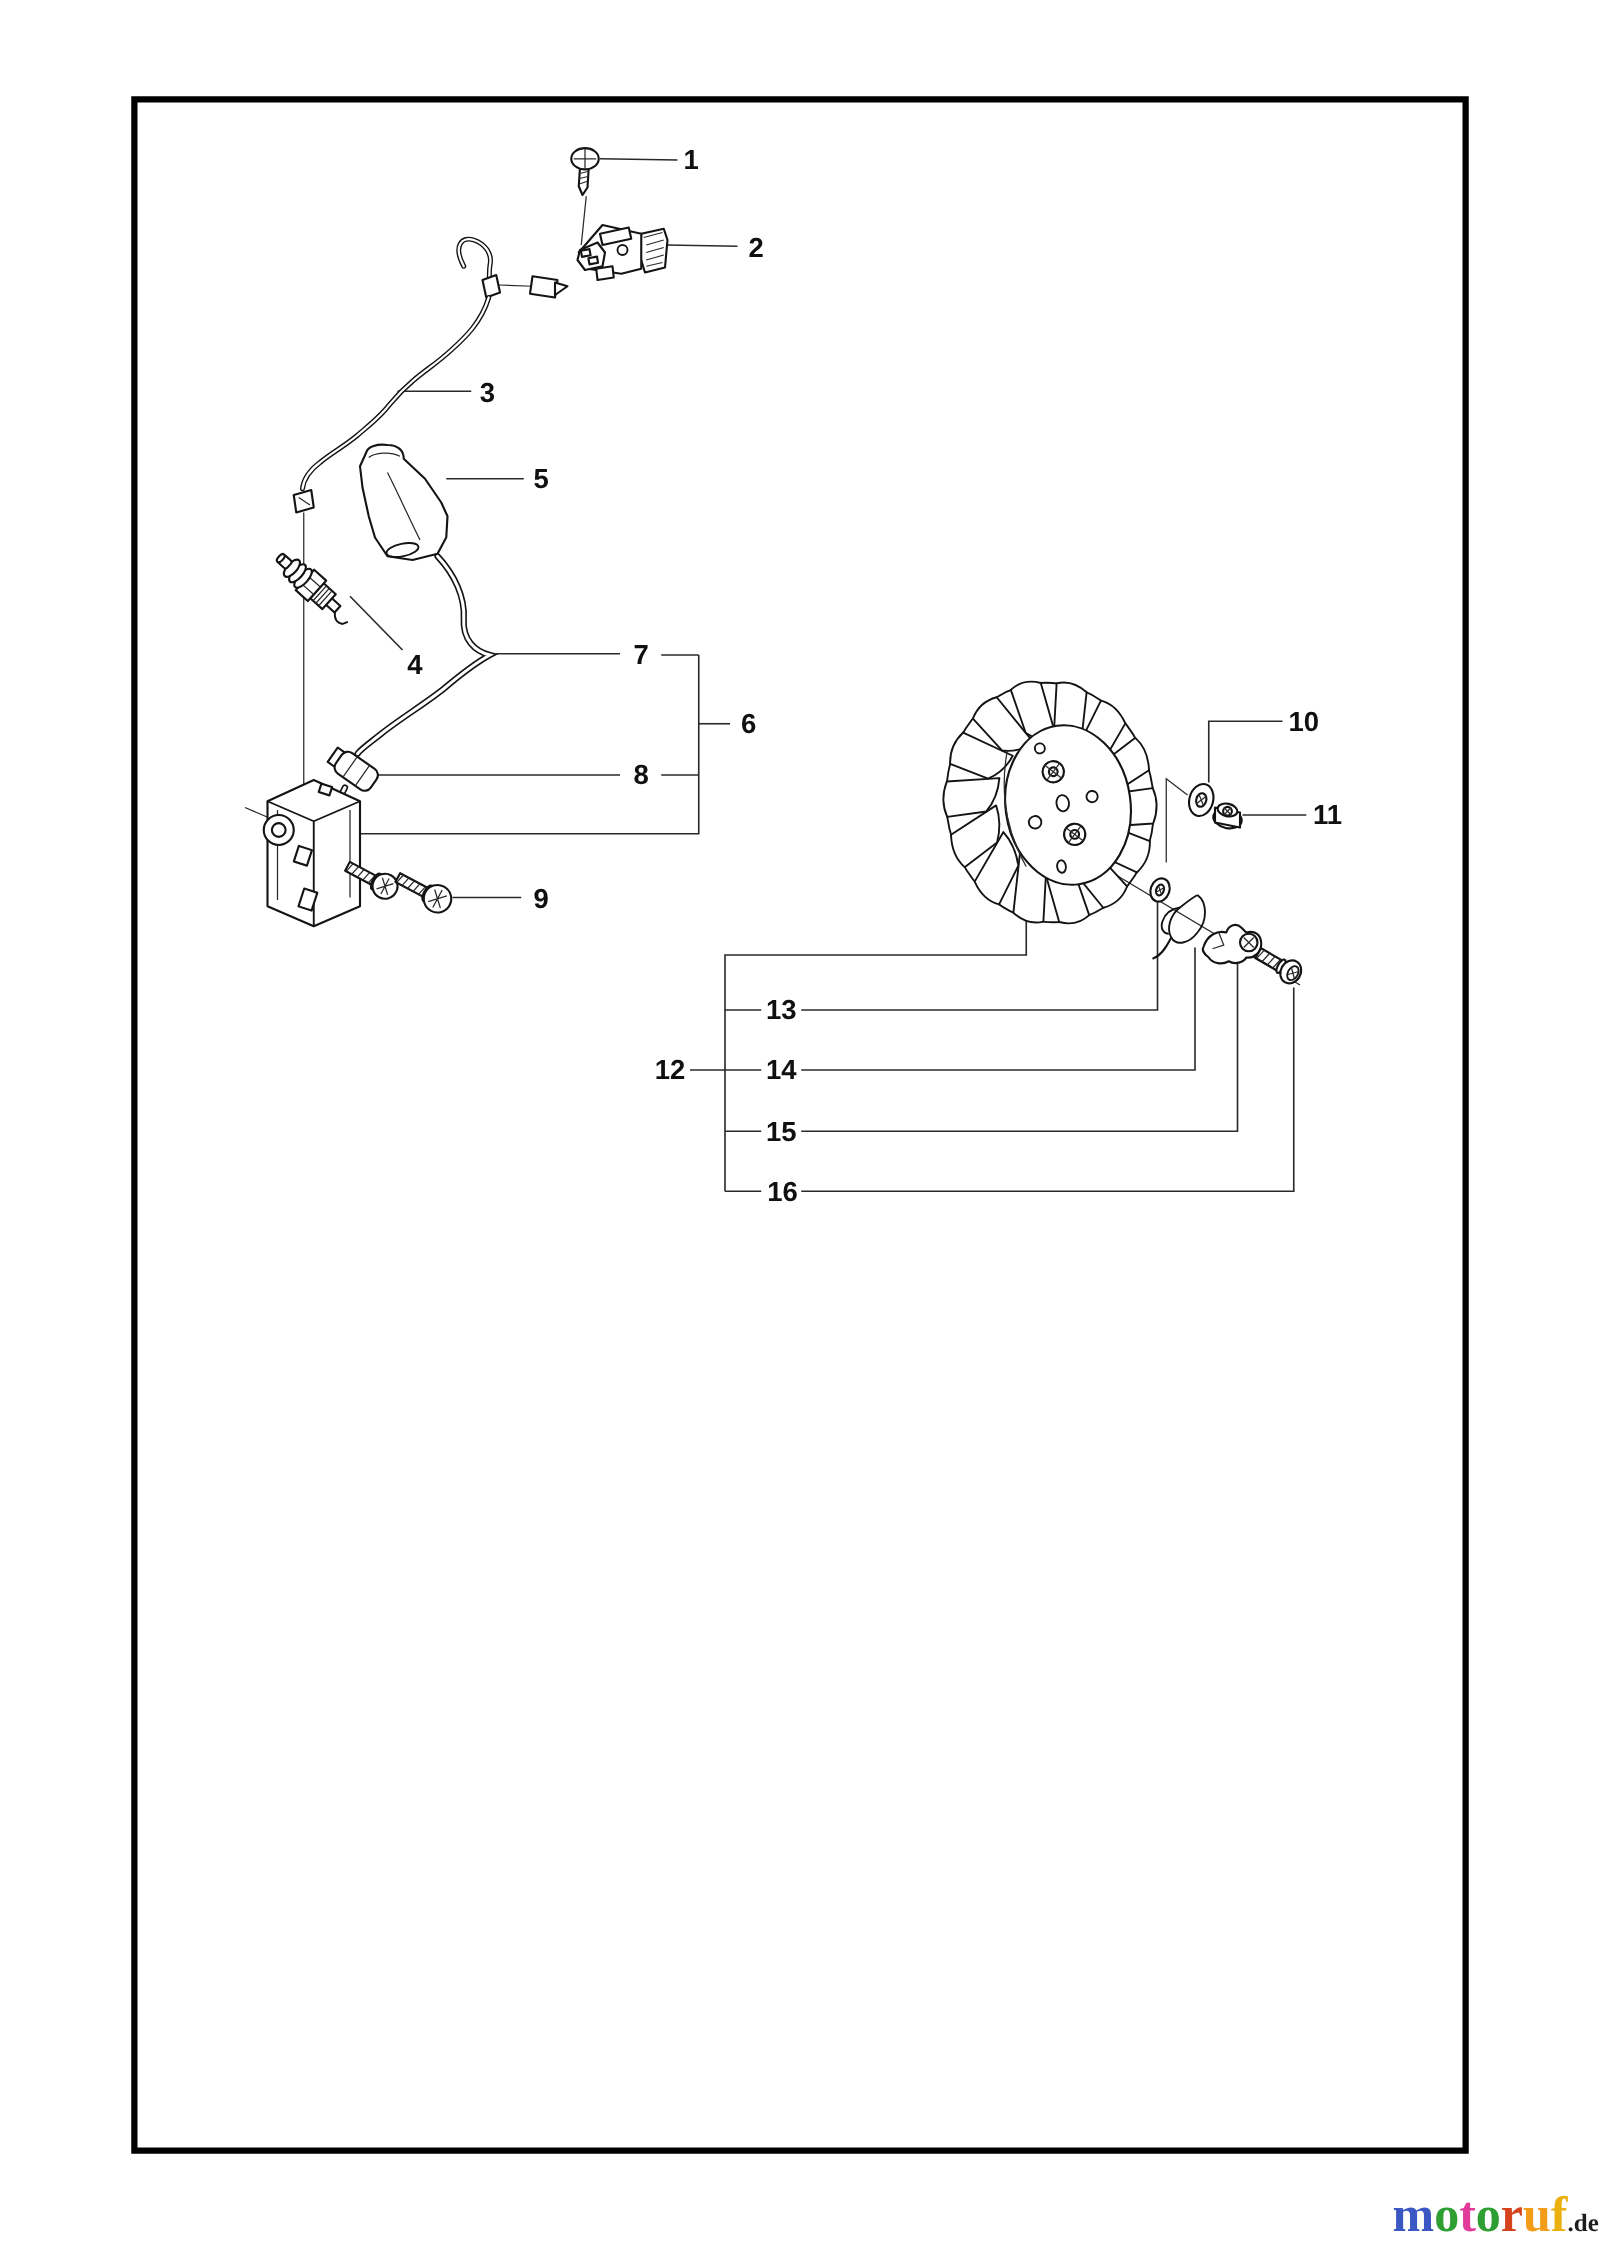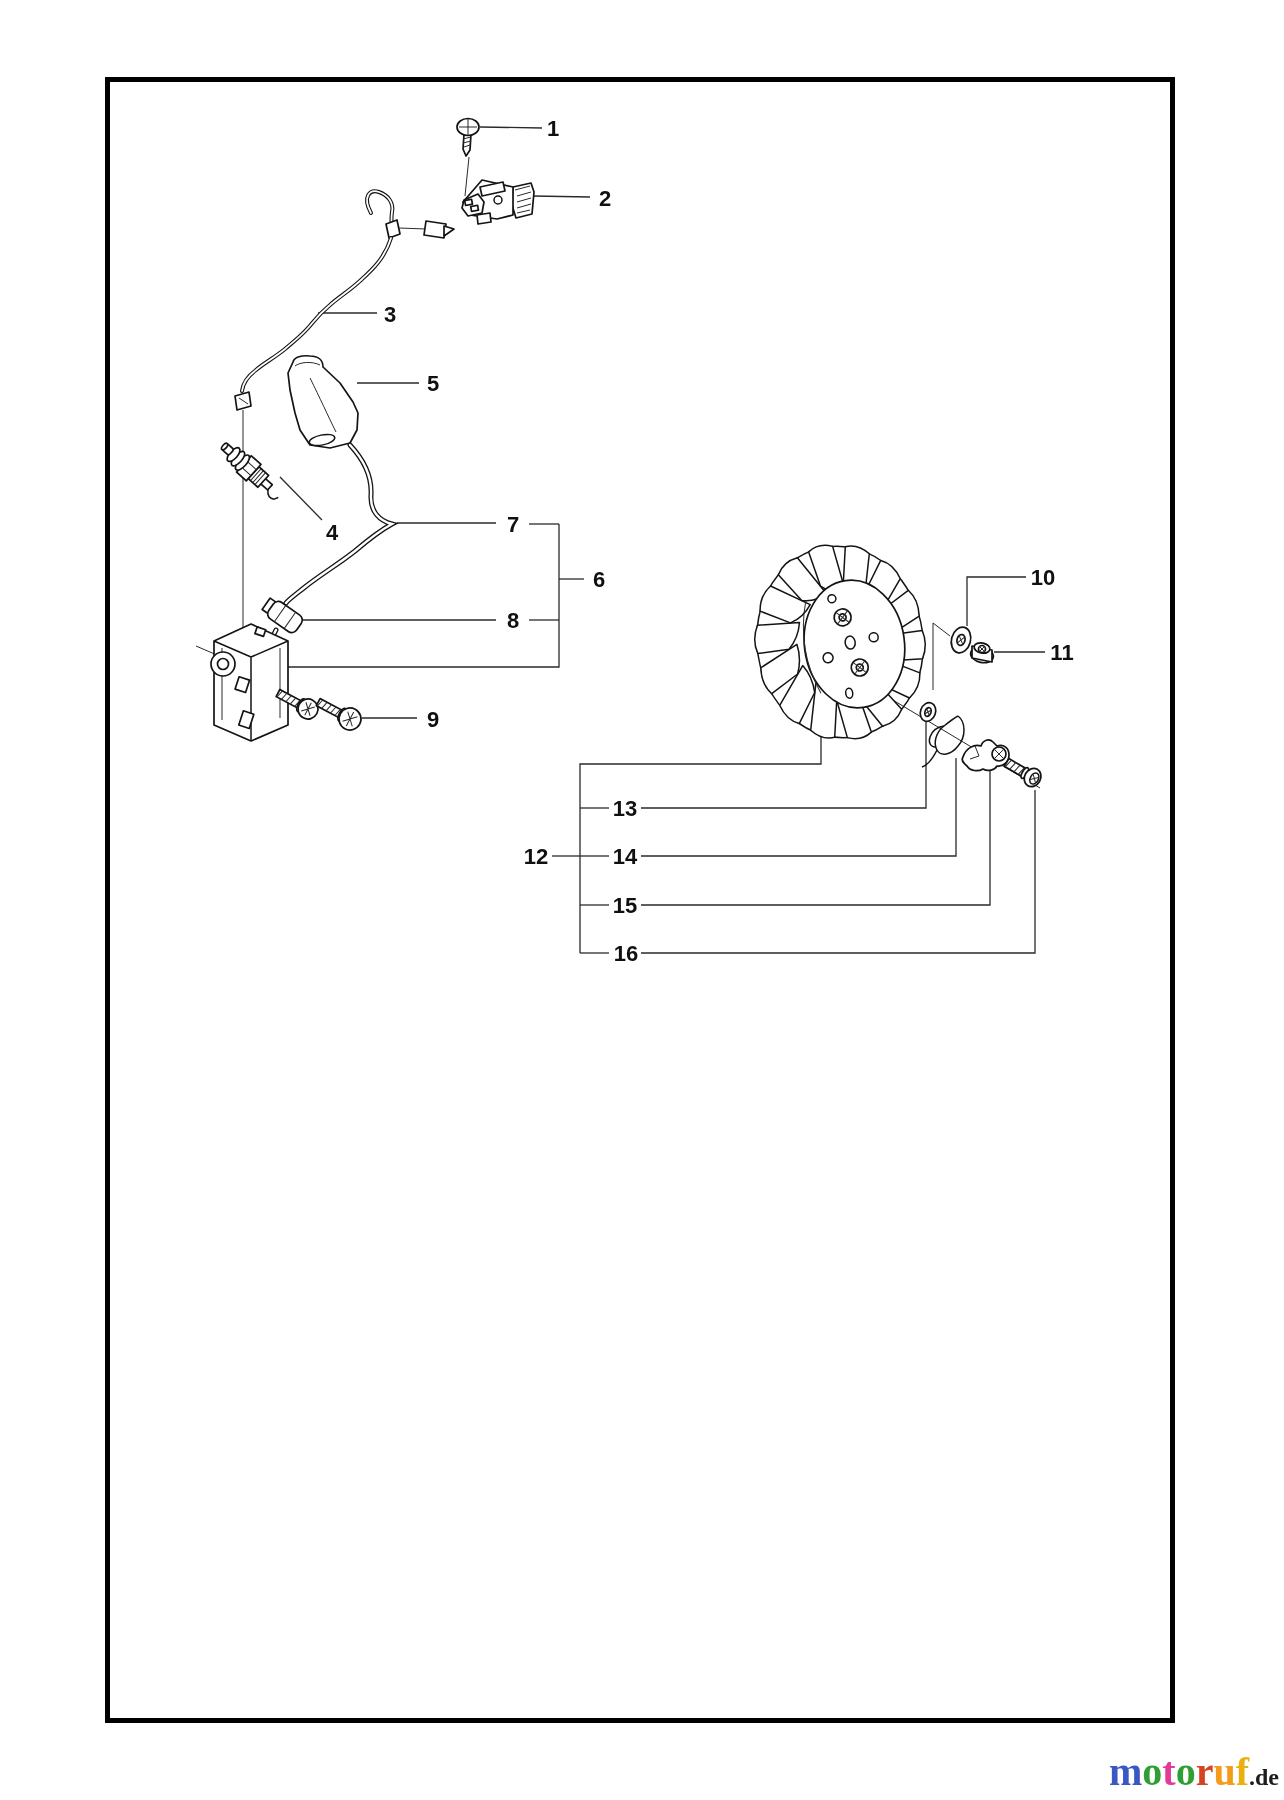--- a/index.html
+++ b/index.html
@@ -11,21 +11,21 @@
   .thin { fill:none; stroke:#2a2a2a; stroke-width:1; }
   .ol   { fill:#ffffff; stroke:#141414; stroke-width:1.7; stroke-linejoin:round; }
   .oln  { fill:none; stroke:#141414; stroke-width:1.5; stroke-linejoin:round; }
   .wireO{ fill:none; stroke:#141414; stroke-width:5;  stroke-linecap:round; }
   .wireI{ fill:none; stroke:#ffffff; stroke-width:2.4; stroke-linecap:round; }
   .wire3O{ fill:none; stroke:#141414; stroke-width:4; stroke-linecap:round; }
   .wire3I{ fill:none; stroke:#ffffff; stroke-width:1.8; stroke-linecap:round; }
   .fin  { fill:#ffffff; stroke:#141414; stroke-width:1.5; stroke-linejoin:round; }
   .logo { position:absolute; right:5px; bottom:8px; font-family:"Liberation Serif", serif;
           font-weight:bold; font-size:40px; line-height:1; letter-spacing:0; }
-  .logo .tld { font-size:24px; }
+  .logo .tld { font-size:20px; }
 </style>
 </head>
 <body>
 
 <div class="page">
 <svg width="1284" height="1800" viewBox="0 0 1284 1800">
 
   <rect x="107.5" y="79.5" width="1065" height="1641" fill="none" stroke="#000" stroke-width="5"></rect>
 
   <g>

